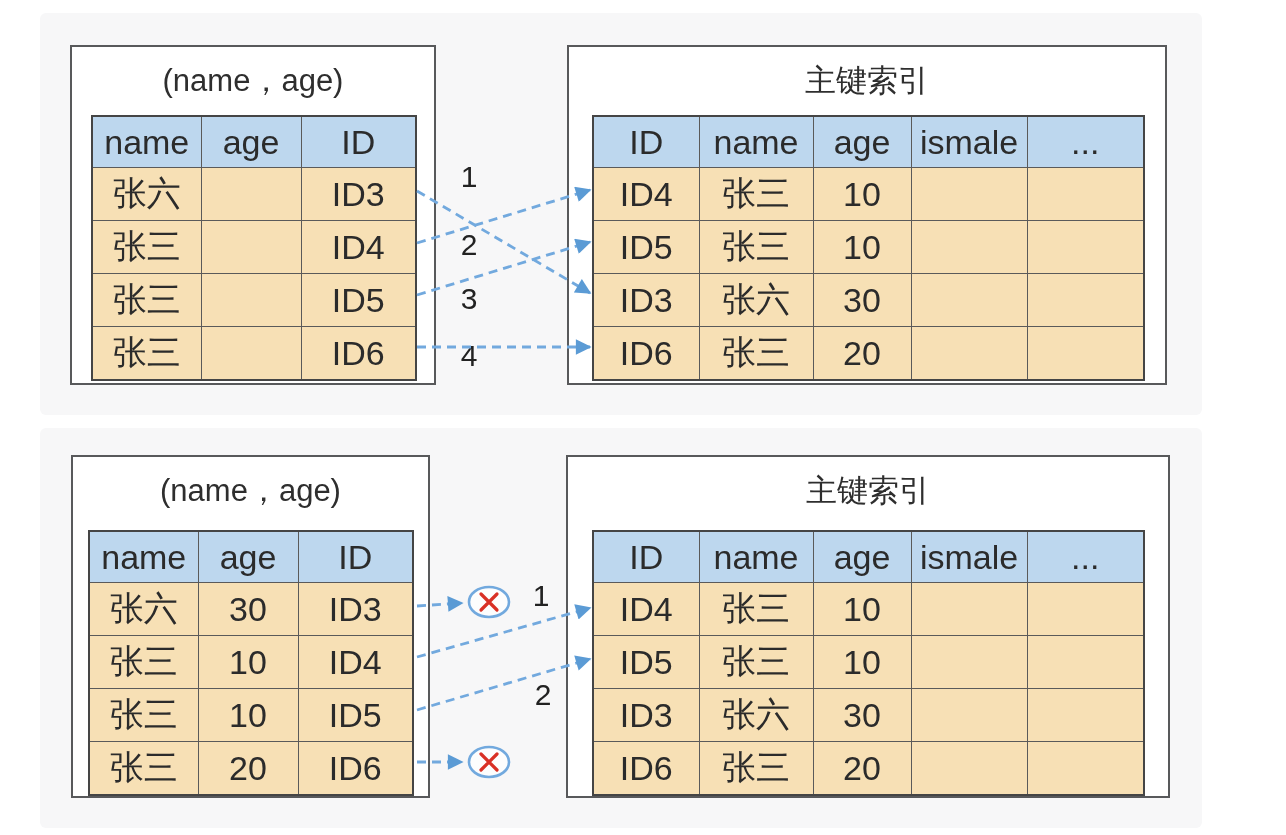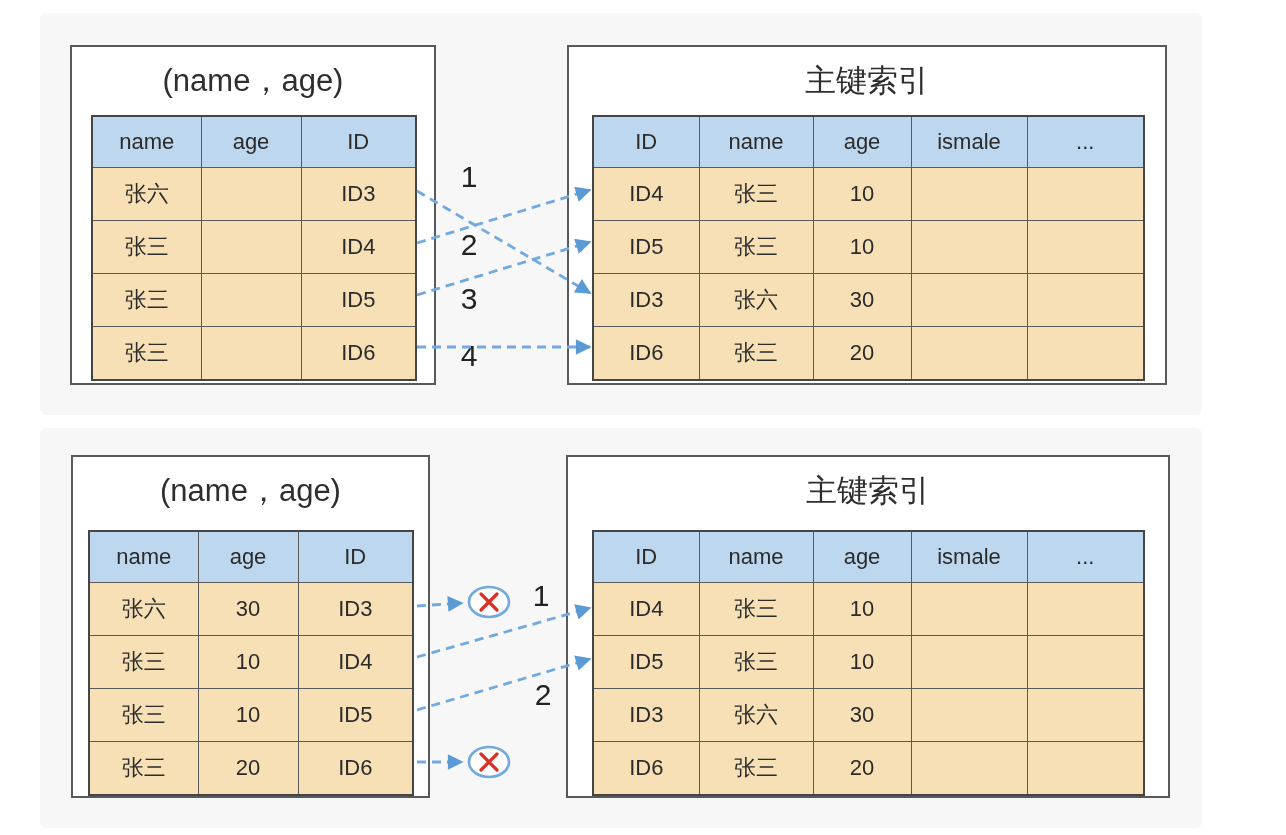--- a/index.html
+++ b/index.html
@@ -27,21 +27,21 @@
   #panel-pk-bot   { left:566px; top:455px; width:604px; height:343px; }
 
   .panel-title {
     position:absolute; left:0; right:0; top:13px;
     text-align:center; font-size:31px; color:#2e2e2e;
     white-space:nowrap;
   }
 
   table.tbl {
     position:absolute; border-collapse:collapse; table-layout:fixed;
-    border:2px solid #454545; font-size:22px;
+    border:2px solid #454545; font-size:34px;
   }
   .tbl th, .tbl td {
     border:1.6px solid #5a5a5a; text-align:center; vertical-align:middle;
     padding:0; font-weight:400; color:#2b2b2b; overflow:hidden;
   }
   .tbl th { background:#bdd7ee; height:50px; }
   .tbl td { background:#f7e0b5; height:52px; }
 
   .tbl-left-top { left:19px; top:68px; width:324px; }
   .tbl-pk-top   { left:23px; top:68px; width:551px; }

